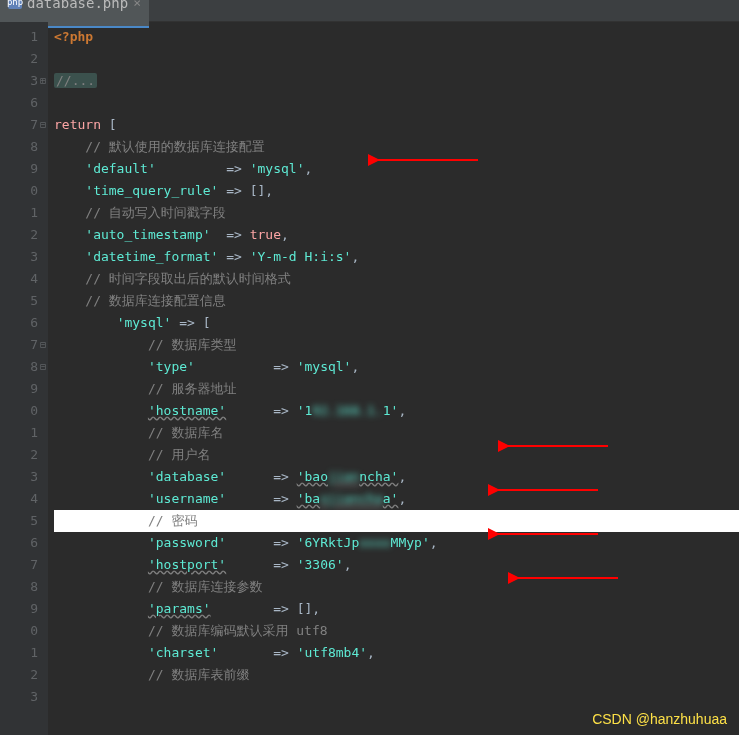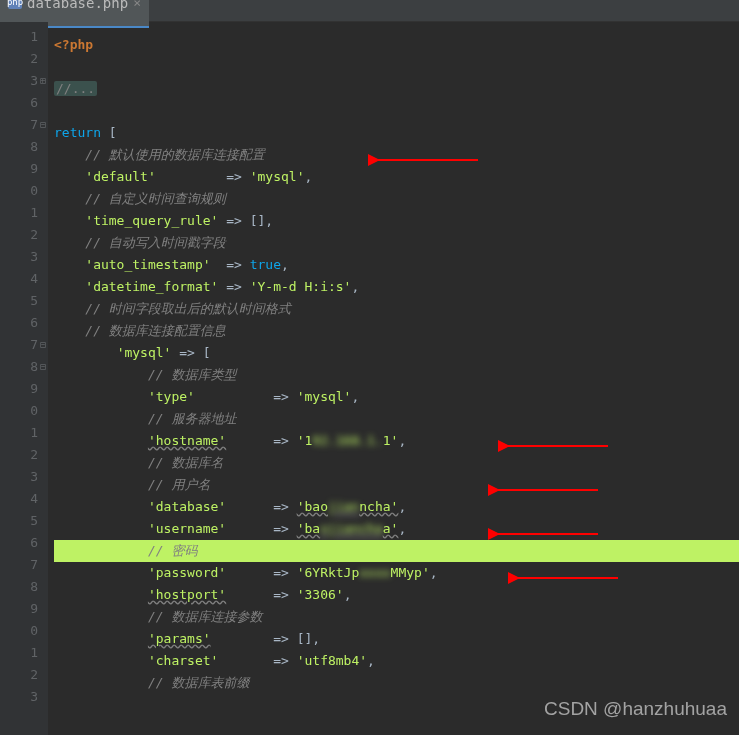--- a/index.html
+++ b/index.html
@@ -57,53 +57,53 @@
 }
 .gutter .ln { height: 22px; line-height: 22px; position: relative; }
 .fold-mark {
   position: absolute;
   right: -8px;
   color: #606366;
   font-size: 10px;
 }
 .code {
   flex: 1;
-  padding-top: 12px;
+  padding-top: 4px;
   padding-left: 6px;
   position: relative;
 }
 .code .line {
   height: 22px;
   line-height: 22px;
   white-space: pre;
   position: relative;
 }
-.kw { color: #0ea5e9; }
-.str { color: #bef264; }
-.cmt { color: #808080; font-style: italic; }
+.kw { color: #fca5a5; }
+.str { color: #5eead4; }
+.cmt { color: #808080; }
 .op { color: #a9b7c6; }
 .bracket { color: #a9b7c6; }
 .php-tag { color: #cc7832; font-weight: bold; }
 .folded { background: #3b514d; color: #808080; padding: 0 2px; border-radius: 2px; }
 .wavy { text-decoration: underline wavy #808080; }
 .blur { filter: blur(3px); }
 .arrow {
   position: absolute;
   pointer-events: none;
 }
 .arrow svg { display: block; }
 .watermark {
   position: absolute;
-  bottom: 15px;
+  bottom: 8px;
   right: 12px;
-  color: #a3a3a3;
-  font-size: 19px;
+  color: #fde047;
+  font-size: 14px;
   font-family: sans-serif;
 }
-.cursor-line { background: #bef264; }
+.cursor-line { background: #ffffff; }
 </style>
 </head>
 <body>
 
 <div class="tab-bar">
   <div class="tab">
     <span class="tab-icon">php</span>
     <span class="tab-label">database.php</span>
     <span class="tab-close">×</span>
   </div>
@@ -145,41 +145,41 @@
   </div>
 
   <div class="code">
     <div class="line"><span class="php-tag">&lt;?php</span></div>
     <div class="line"></div>
     <div class="line"><span class="folded">//...</span></div>
     <div class="line"></div>
     <div class="line"><span class="kw">return</span> <span class="bracket">[</span></div>
     <div class="line">    <span class="cmt">// 默认使用的数据库连接配置</span></div>
     <div class="line">    <span class="str">'default'</span>         <span class="op">=&gt;</span> <span class="str">'mysql'</span><span class="op">,</span></div>
-    <div class="line">    <span class="cmt">// 自定义时间查询规则</span></div>
     <div class="line">    <span class="str">'time_query_rule'</span> <span class="op">=&gt;</span> <span class="bracket">[]</span><span class="op">,</span></div>
     <div class="line">    <span class="cmt">// 自动写入时间戳字段</span></div>
     <div class="line">    <span class="str">'auto_timestamp'</span>  <span class="op">=&gt;</span> <span class="kw">true</span><span class="op">,</span></div>
     <div class="line">    <span class="str">'datetime_format'</span> <span class="op">=&gt;</span> <span class="str">'Y-m-d H:i:s'</span><span class="op">,</span></div>
     <div class="line">    <span class="cmt">// 时间字段取出后的默认时间格式</span></div>
     <div class="line">    <span class="cmt">// 数据库连接配置信息</span></div>
     <div class="line">        <span class="str">'mysql'</span> <span class="op">=&gt;</span> <span class="bracket">[</span></div>
     <div class="line">            <span class="cmt">// 数据库类型</span></div>
     <div class="line">            <span class="str">'type'</span>          <span class="op">=&gt;</span> <span class="str">'mysql'</span><span class="op">,</span></div>
     <div class="line">            <span class="cmt">// 服务器地址</span></div>
     <div class="line">            <span class="str wavy">'hostname'</span>      <span class="op">=&gt;</span> <span class="str"><span>'1</span><span class="blur">92.168.1.</span><span>1'</span></span><span class="op">,</span></div>
     <div class="line">            <span class="cmt">// 数据库名</span></div>
     <div class="line">            <span class="cmt">// 用户名</span></div>
     <div class="line">            <span class="str">'database'</span>      <span class="op">=&gt;</span> <span class="str wavy"><span>'bao</span><span class="blur">jian</span><span>ncha'</span></span><span class="op">,</span></div>
     <div class="line">            <span class="str">'username'</span>      <span class="op">=&gt;</span> <span class="str wavy"><span>'ba</span><span class="blur">ojiancha</span><span>a'</span></span><span class="op">,</span></div>
     <div class="line cursor-line">            <span class="cmt">// 密码</span></div>
     <div class="line">            <span class="str">'password'</span>      <span class="op">=&gt;</span> <span class="str"><span>'6YRktJp</span><span class="blur">xxxx</span><span>MMyp'</span></span><span class="op">,</span></div>
     <div class="line">            <span class="str wavy">'hostport'</span>      <span class="op">=&gt;</span> <span class="str">'3306'</span><span class="op">,</span></div>
     <div class="line">            <span class="cmt">// 数据库连接参数</span></div>
     <div class="line">            <span class="str wavy">'params'</span>        <span class="op">=&gt;</span> <span class="bracket">[]</span><span class="op">,</span></div>
+    <div class="line">            <span class="cmt">// 数据库编码默认采用 utf8</span></div>
     <div class="line">            <span class="str">'charset'</span>       <span class="op">=&gt;</span> <span class="str">'utf8mb4'</span><span class="op">,</span></div>
     <div class="line">            <span class="cmt">// 数据库表前缀</span></div>
 
     <div class="arrow" style="left:320px; top:128px;">
       <svg width="120" height="20">
           <defs>
             <marker id="ah1" markerWidth="8" markerHeight="8" refX="1" refY="3" orient="auto">
               <polygon points="6,0 0,3 6,6" fill="#ff0000"></polygon>
             </marker>
           </defs>

